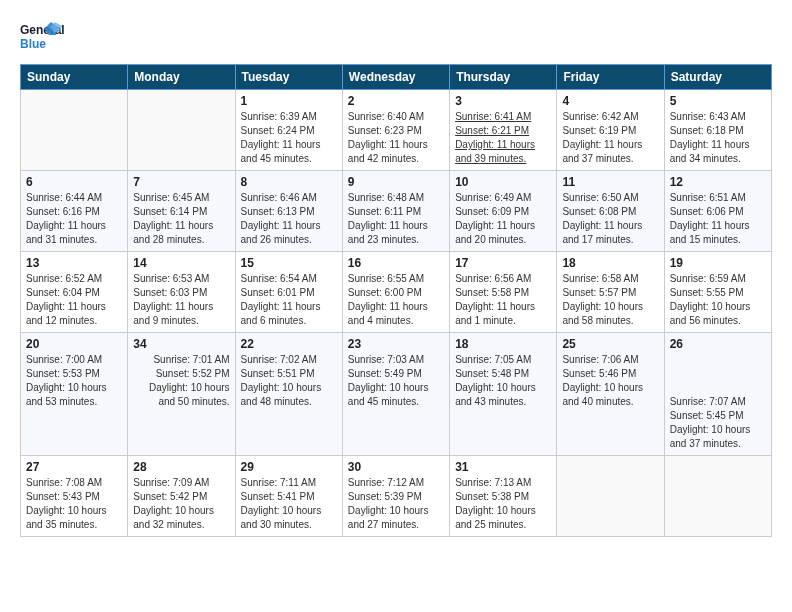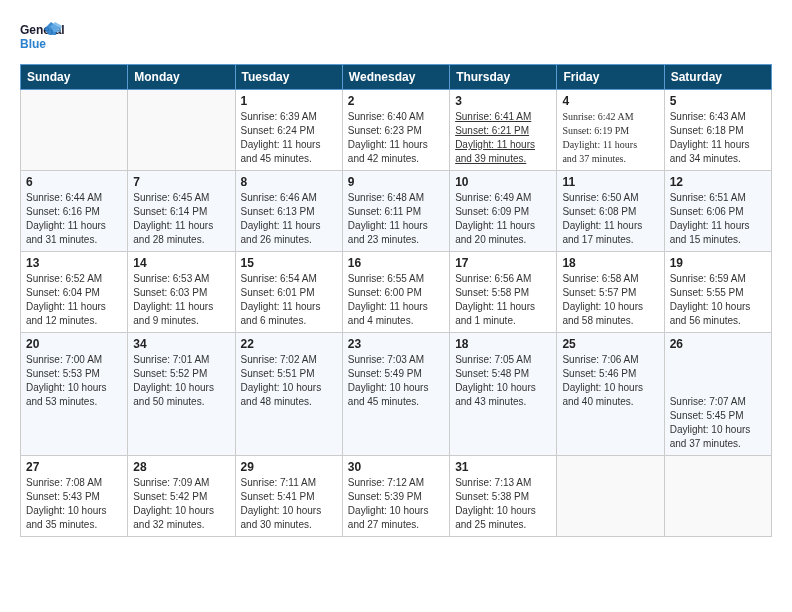--- a/index.html
+++ b/index.html
@@ -135,21 +135,21 @@
           </td>
           <td>
             <span class="day-number">3</span>
             <div class="day-info" style="white-space: pre-line; text-decoration: underline;">Sunrise: 6:41 AM
 Sunset: 6:21 PM
 Daylight: 11 hours
 and 39 minutes.</div>
           </td>
           <td>
             <span class="day-number">4</span>
-            <div class="day-info" style="white-space: pre-line; font-family: Liberation Serif, serif;">Sunrise: 6:42 AM
+            <div class="day-info" style="white-space: pre-line;">Sunrise: 6:42 AM
 Sunset: 6:19 PM
 Daylight: 11 hours
 and 37 minutes.</div>
           </td>
           <td>
             <span class="day-number">5</span>
             <div class="day-info" style="white-space: pre-line;">Sunrise: 6:43 AM
 Sunset: 6:18 PM
 Daylight: 11 hours
 and 34 minutes.</div>
@@ -260,21 +260,21 @@
         <tr>
           <td>
             <span class="day-number">20</span>
             <div class="day-info" style="white-space: pre-line;">Sunrise: 7:00 AM
 Sunset: 5:53 PM
 Daylight: 10 hours
 and 53 minutes.</div>
           </td>
           <td>
             <span class="day-number">34</span>
-            <div class="day-info" style="white-space: pre-line;">Sunrise: 7:01 AM
+            <div class="day-info" style="white-space: pre-line; text-align: right;">Sunrise: 7:01 AM
 Sunset: 5:52 PM
 Daylight: 10 hours
 and 50 minutes.</div>
           </td>
           <td>
             <span class="day-number">22</span>
             <div class="day-info" style="white-space: pre-line;">Sunrise: 7:02 AM
 Sunset: 5:51 PM
 Daylight: 10 hours
 and 48 minutes.</div>

